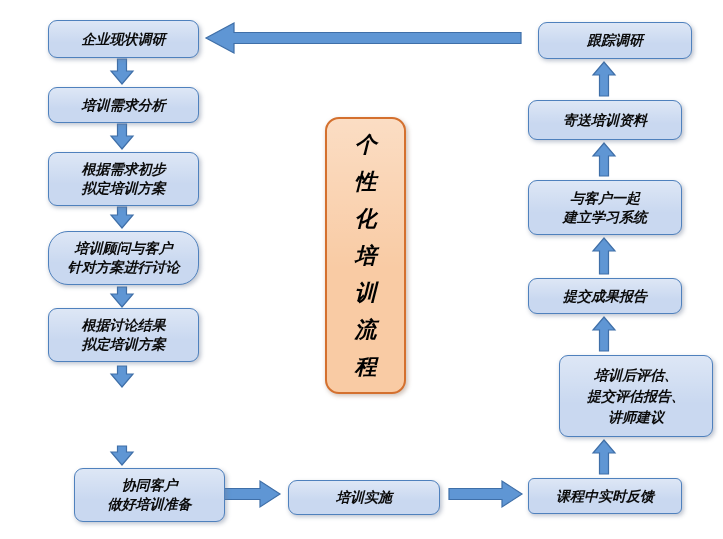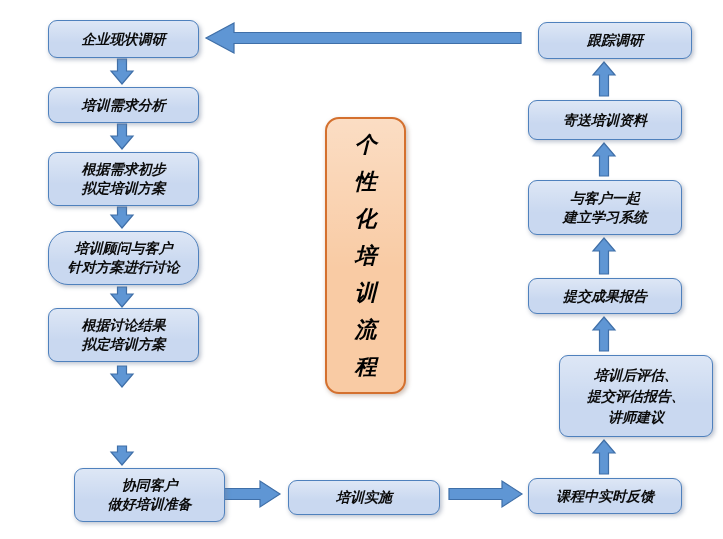--- a/index.html
+++ b/index.html
@@ -30,21 +30,21 @@
   .L6{left:48px;top:390px;width:149px;height:52px;}
   .L7{left:48px;top:468px;width:149px;height:52px;margin-left:26px;}
   
   .BM{left:288px;top:480px;width:150px;height:33px;}
   
   .R1{left:528px;top:22px;width:152px;height:35px;margin-left:10px;}
   .R2{left:528px;top:100px;width:152px;height:38px;}
   .R3{left:528px;top:180px;width:152px;height:53px;}
   .R4{left:528px;top:278px;width:152px;height:34px;}
   .R5{left:528px;top:355px;width:152px;height:80px;line-height:21px;margin-left:31px;}
-  .R6{left:528px;top:478px;width:152px;height:34px;}
+  .R6{left:528px;top:478px;width:152px;height:34px;border-radius:6px;}
   
   .center-box{
     position:absolute;left:325px;top:117px;width:77px;height:273px;
     display:flex;align-items:center;justify-content:center;text-align:center;
     background:linear-gradient(180deg,rgba(255,255,255,.35),rgba(255,255,255,0) 55%),var(--center-fill);
     border:2px solid var(--center-border);border-radius:14px;
     box-shadow:1.5px 2px 4px rgba(150,120,100,.45);
     font-size:22px;font-weight:700;color:#000;line-height:37px;white-space:pre-line;
   }
 </style>

